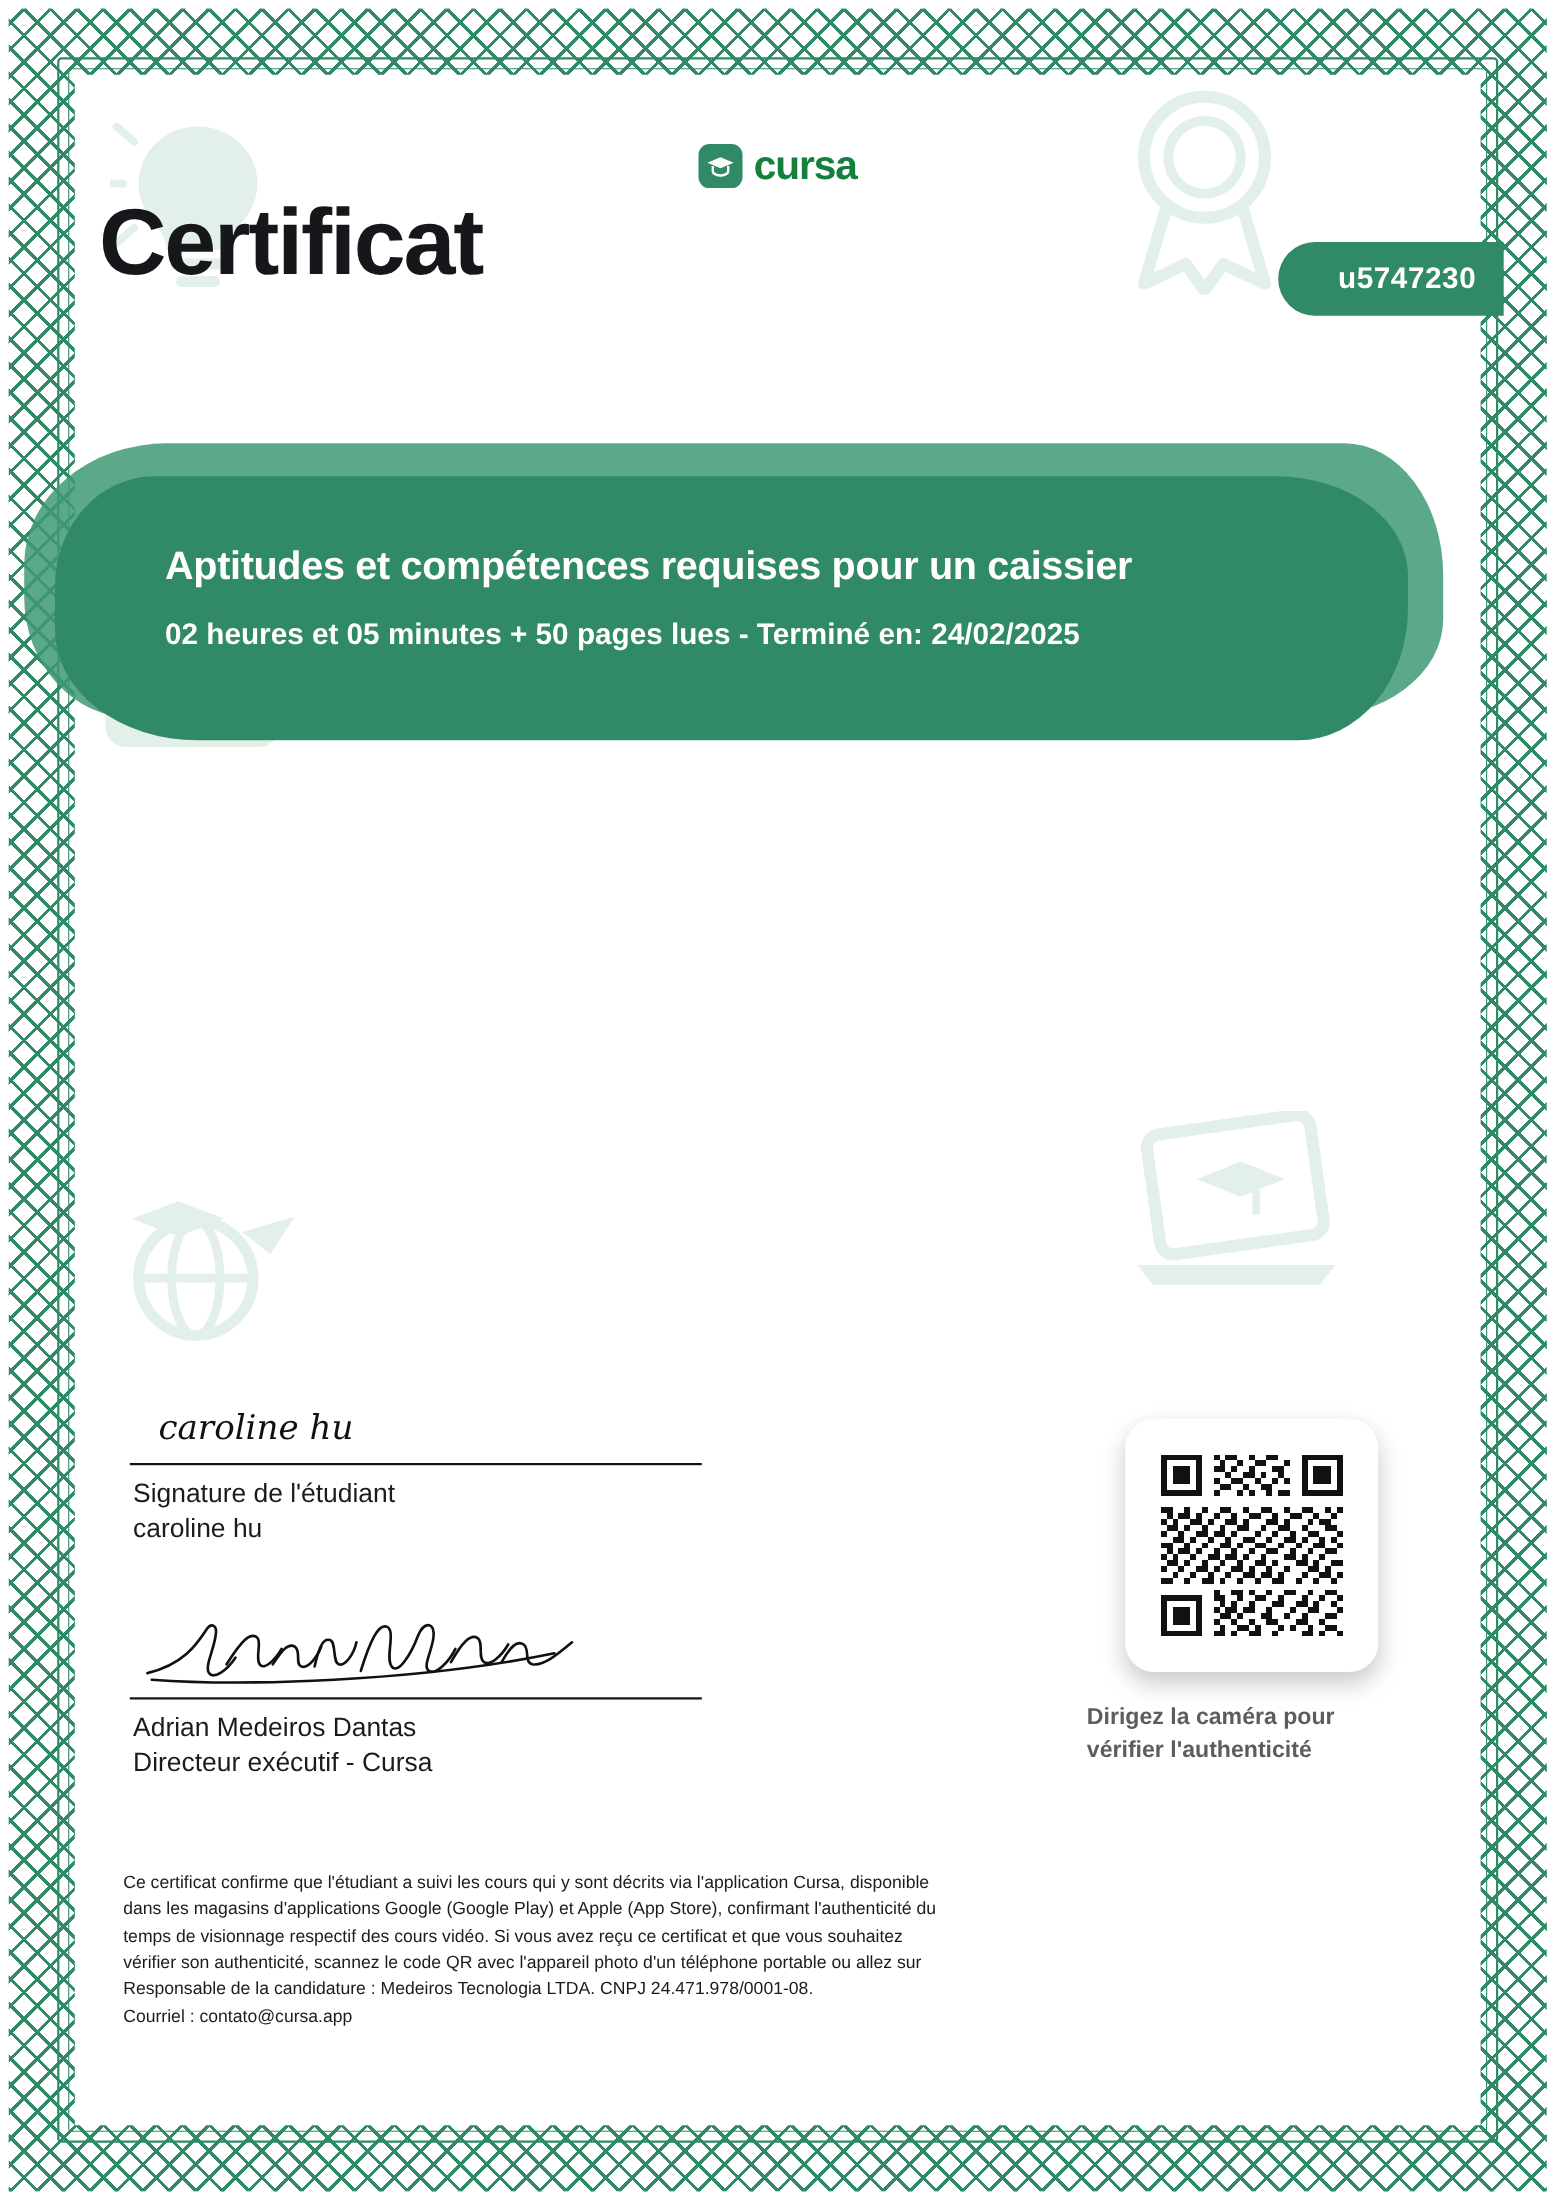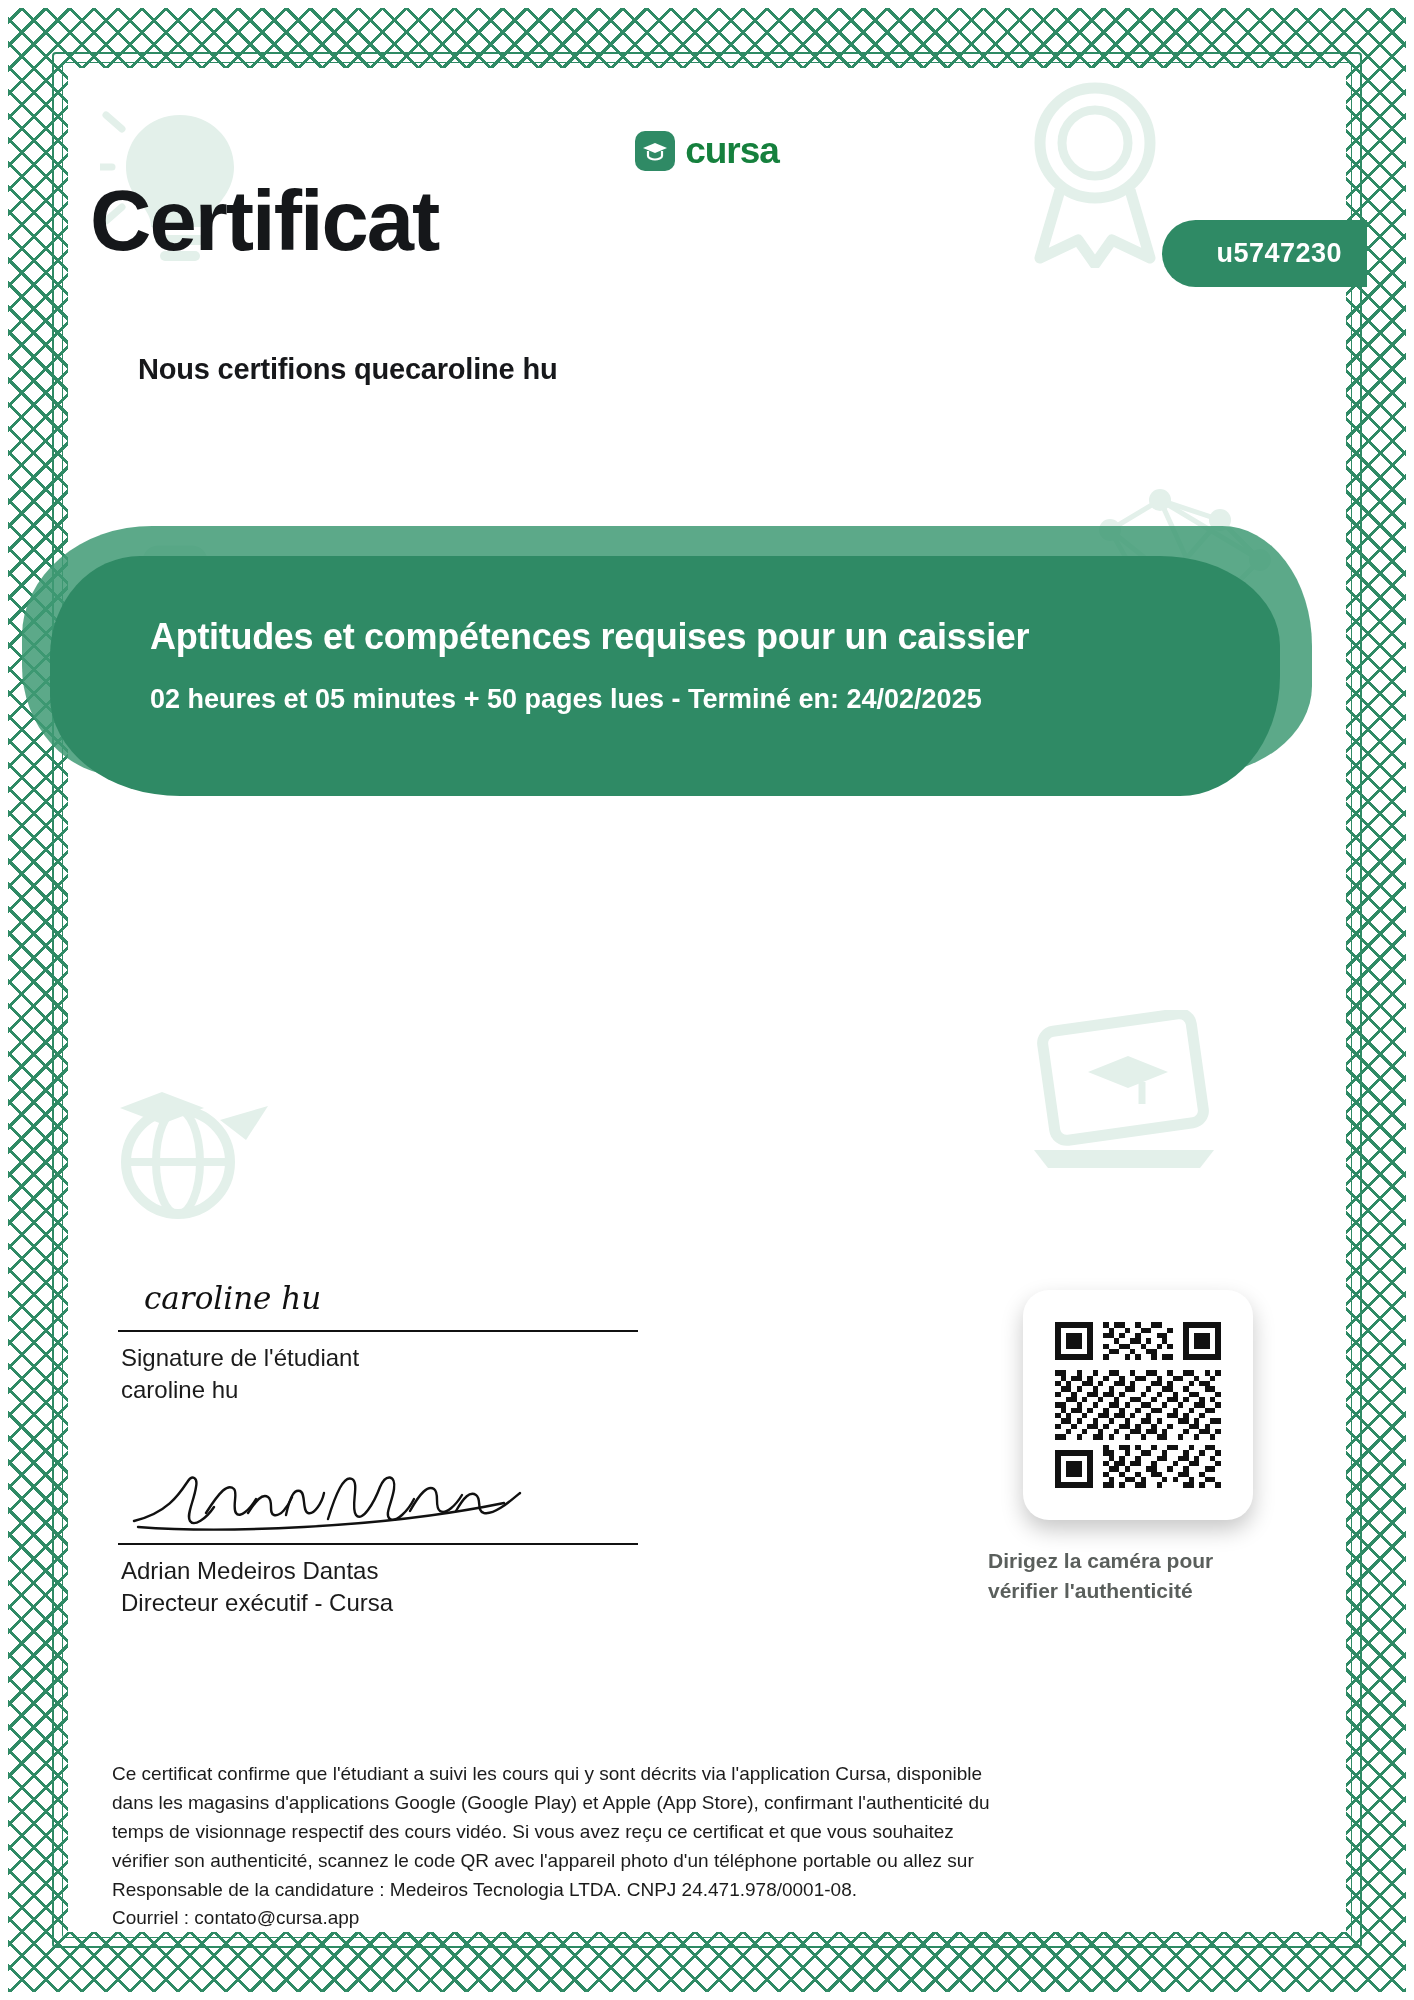--- a/index.html
+++ b/index.html
@@ -237,22 +237,22 @@
     font-weight: bold;
     color: #5a5f5c;
     line-height: 1.45;
   }
 
   
   .footer {
     position: absolute;
     left: 22px;
     right: 10px;
-    top: 1680px;
-    font-size: 19px;
+    top: 1620px;
+    font-size: 16px;
     line-height: 1.52;
     color: #1b1b1b;
   }
   .footer p { margin: 0; }
 </style>
 </head>
 <body>
 
 <div class="page">
 
@@ -336,23 +336,20 @@
         </svg>
       </span>
       <span class="logo-word">cursa</span>
     </div>
 
     <div class="cert-title">Certificat</div>
 
     <div class="cert-code-chip">u5747230</div>
 
     <div class="certify-block">
-      <div class="certify-line-1">
-        <span>Nous certifions que</span><span class="student">caroline hu</span>
-      </div>
     </div>
 
     <div class="course-banner-wrap">
       <div class="brush-back"></div>
       <div class="brush-front"></div>
       <div class="course-text">
         <div class="course-name">Aptitudes et compétences requises pour un caissier</div>
         <div class="course-meta">02 heures et 05 minutes + 50 pages lues - Terminé en: 24/02/2025</div>
       </div>
     </div>

